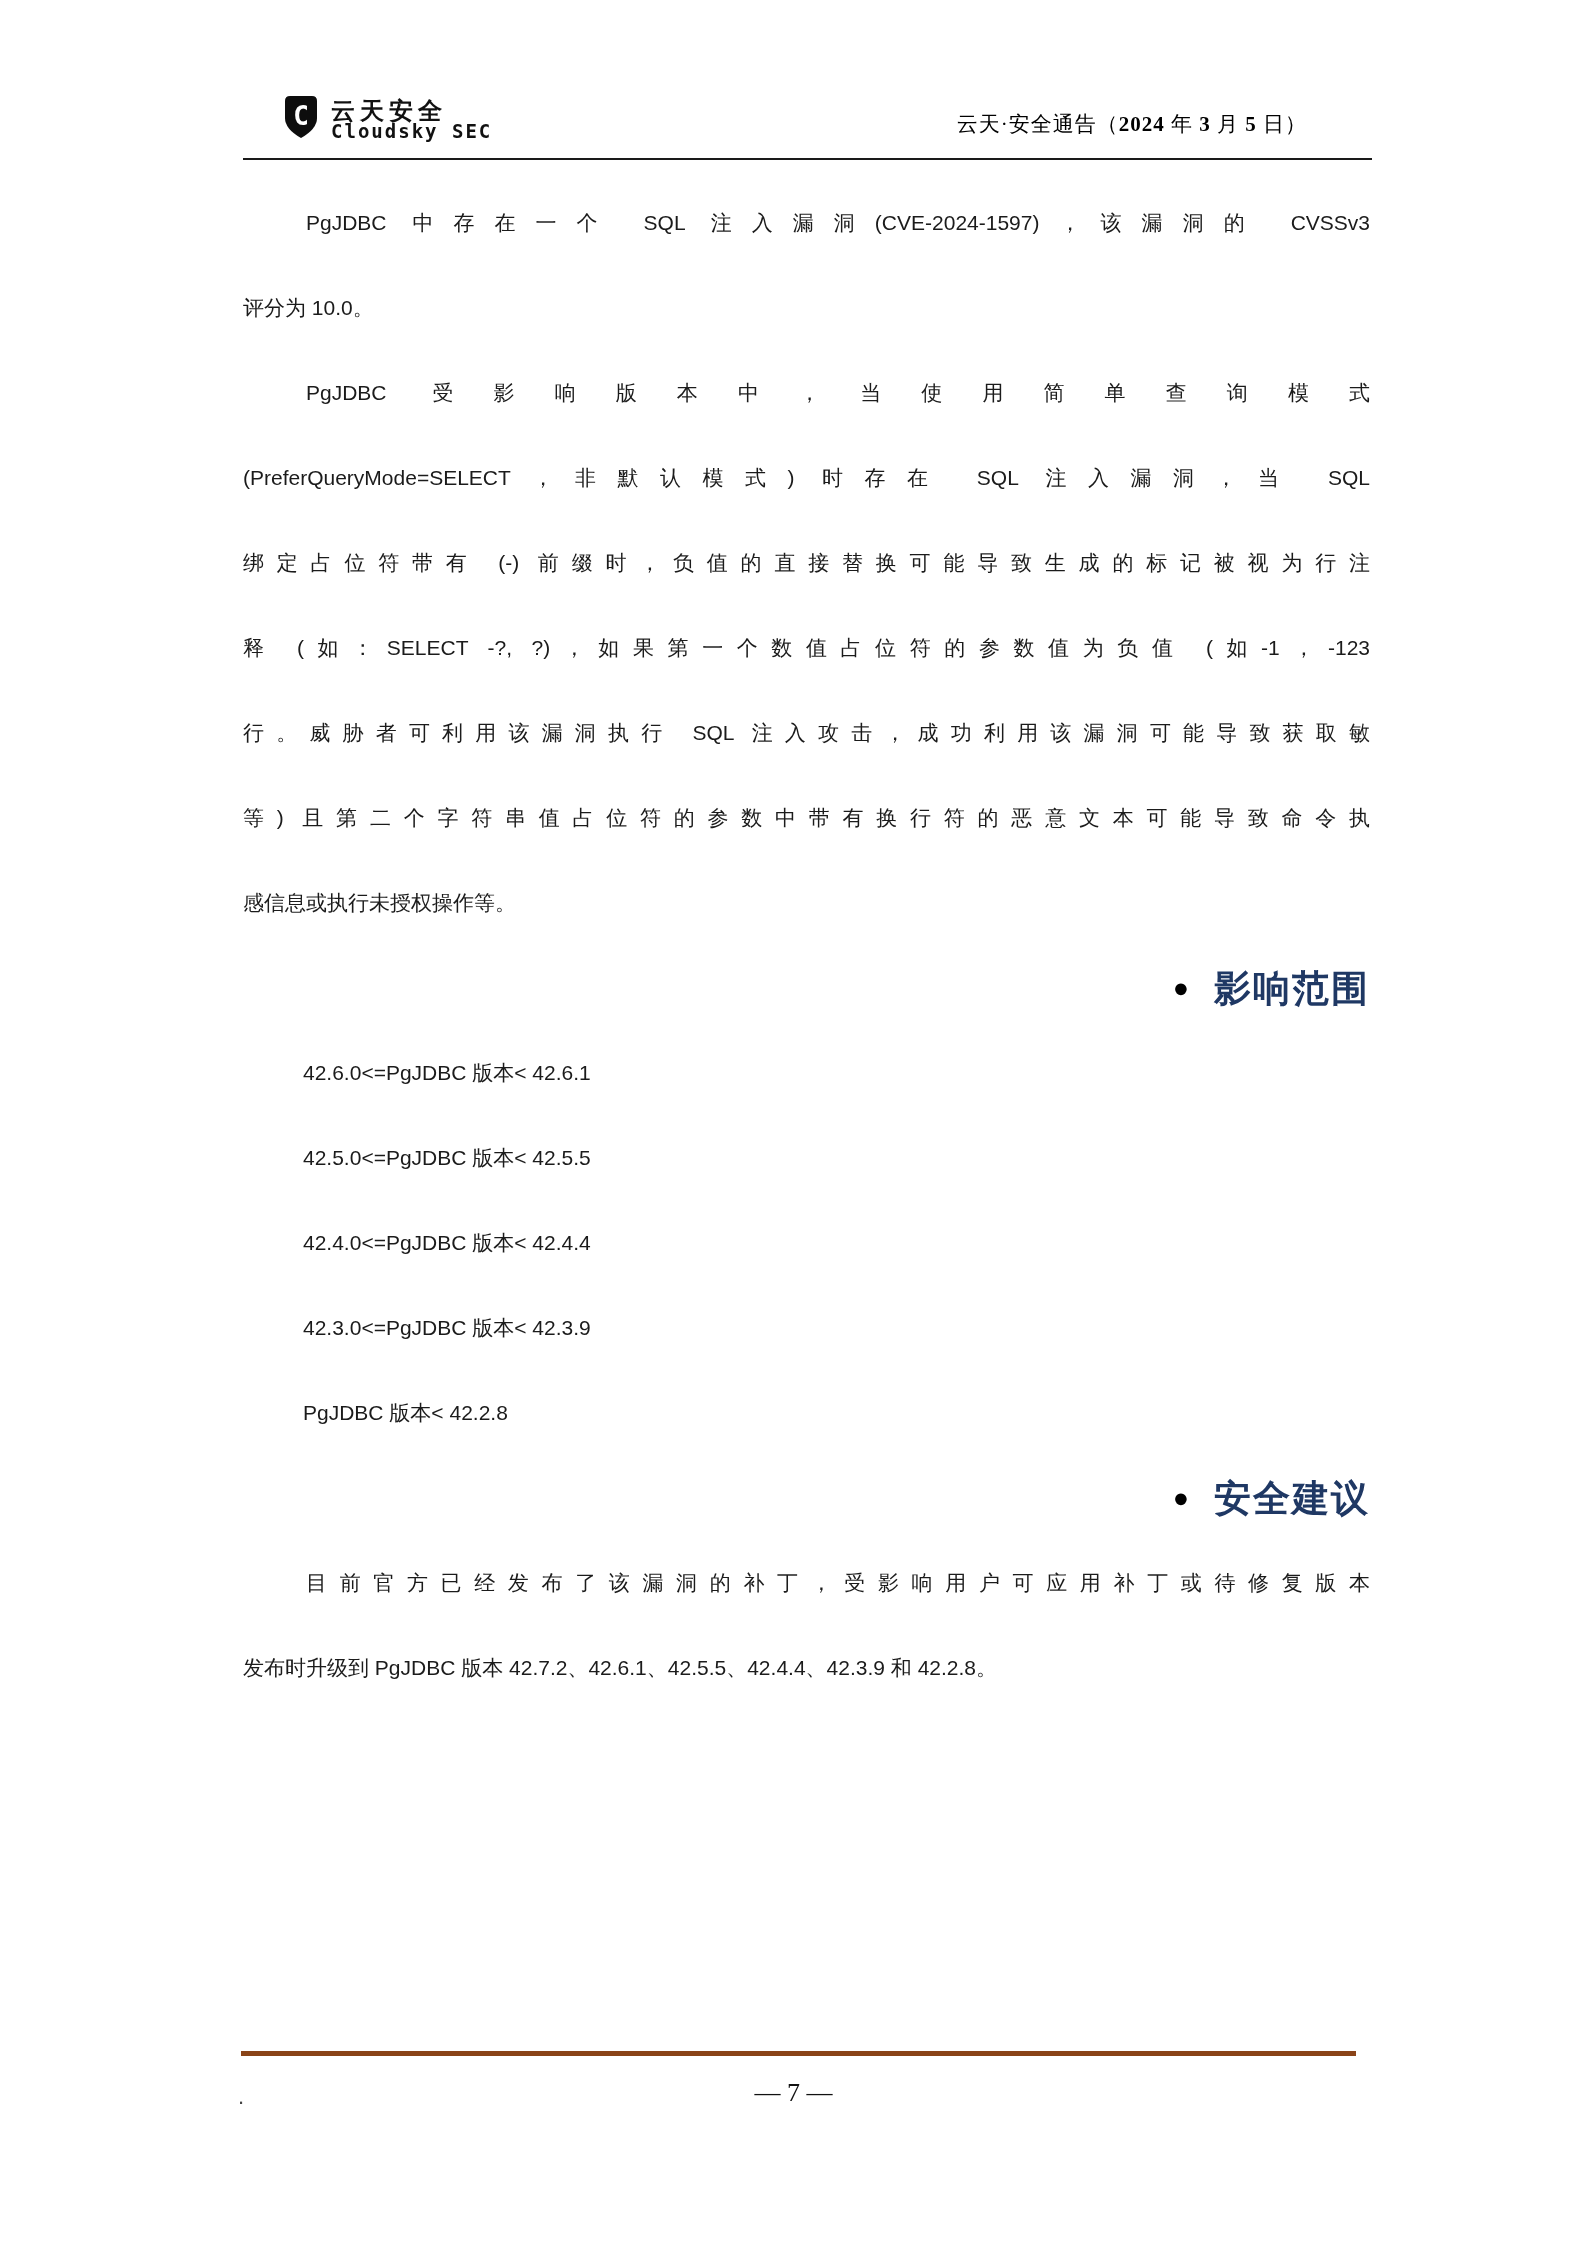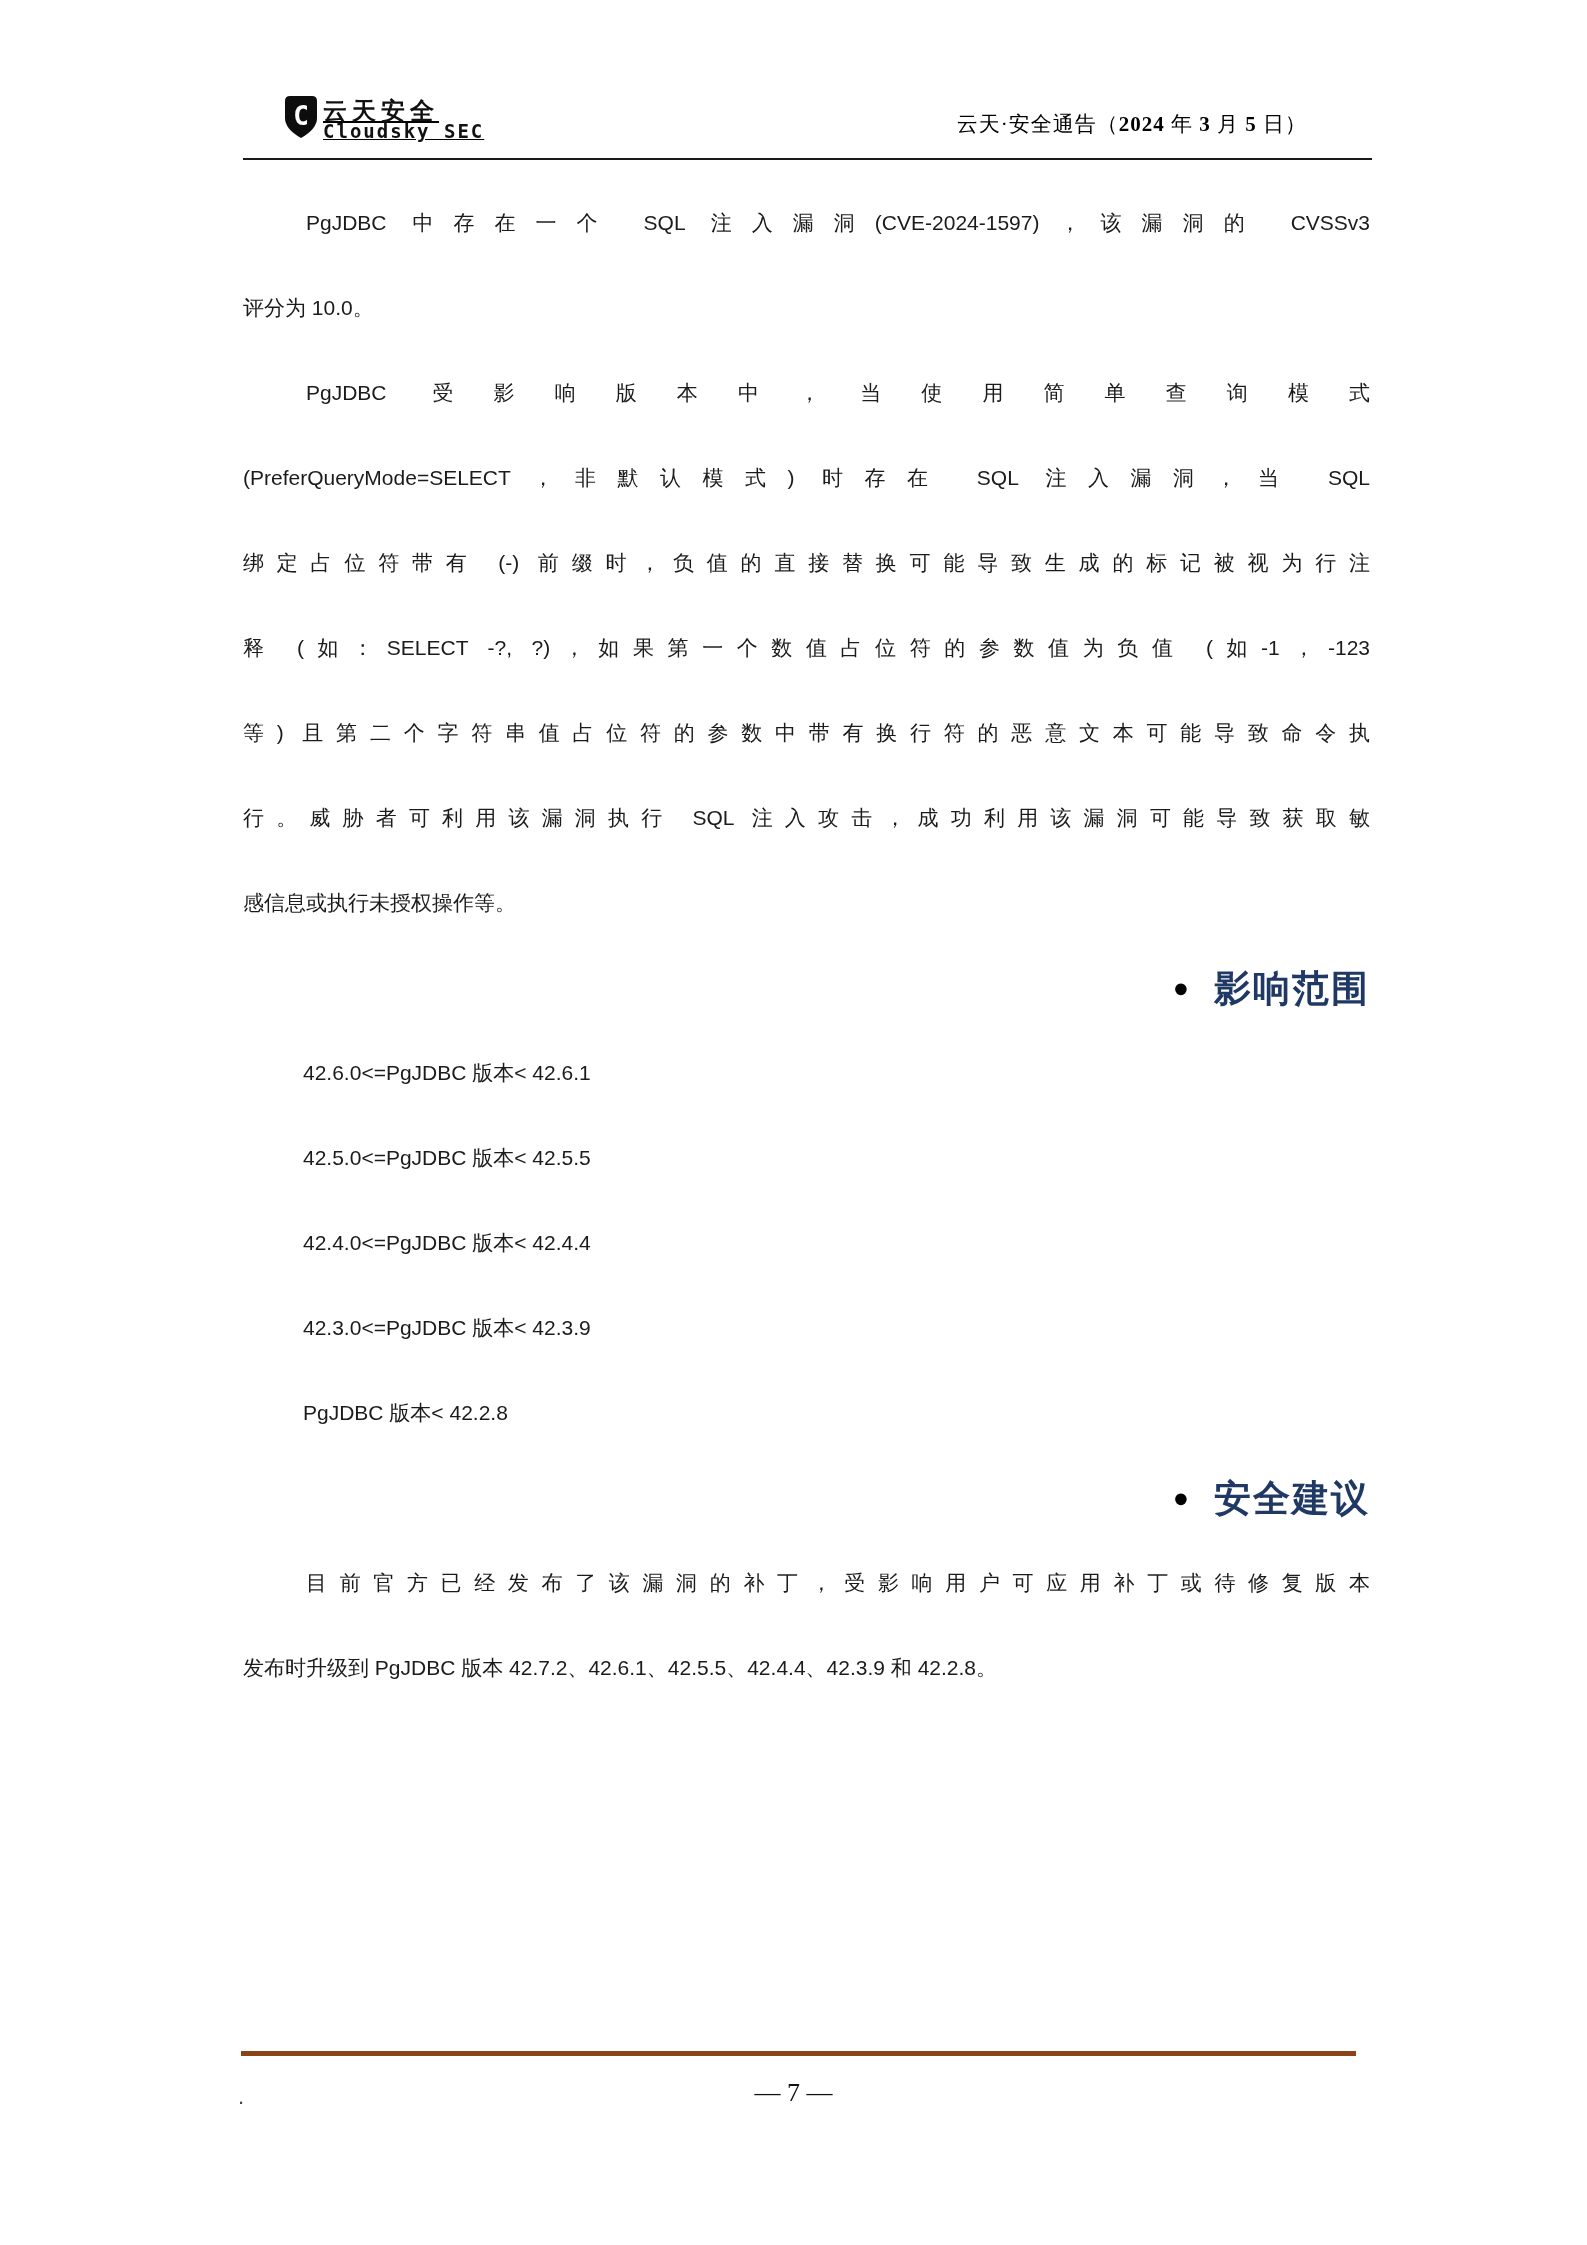--- a/index.html
+++ b/index.html
@@ -7,21 +7,21 @@
     position:relative;
     width:1587px;height:2245px;
     margin:0 auto;
     background:#ffffff;
     font-family:"Liberation Sans","DejaVu Sans",sans-serif;
     overflow:hidden;
   }
   
   #logo{position:absolute;left:285px;top:96px;display:flex;align-items:flex-start;}
   #logo svg{display:block;}
-  .logo-text{margin-left:6px;padding-top:2px;text-decoration:underline;}
+  .logo-text{margin-left:14px;padding-top:2px;}
   .logo-cn{font-size:24px;font-weight:bold;color:#111;letter-spacing:5px;line-height:26px;}
   .logo-en{font-size:19px;font-weight:bold;color:#111;letter-spacing:2px;line-height:15px;font-family:"DejaVu Sans Mono","Liberation Mono",monospace;}
   #header-title{
     position:absolute;top:110px;right:280px;
     font-family:"Liberation Serif","DejaVu Serif",serif;
     font-size:21px;color:#000;letter-spacing:1px;white-space:nowrap;
   }
   #header-title .b{font-weight:bold;}
   #header-rule{position:absolute;left:243px;top:158px;width:1129px;height:2px;background:#1a1a1a;}
   
@@ -70,22 +70,22 @@
 
   <div id="body-col">
 
     <div class="line just indent">PgJDBC 中存在一个 SQL 注入漏洞(CVE-2024-1597)，该漏洞的 CVSSv3</div>
     <div class="line">评分为 10.0。</div>
 
     <div class="line just indent">PgJDBC 受影响版本中，当使用简单查询模式</div>
     <div class="line just">(PreferQueryMode=SELECT，非默认模式) 时存在 SQL 注入漏洞，当 SQL</div>
     <div class="line just">绑定占位符带有 (-) 前缀时，负值的直接替换可能导致生成的标记被视为行注</div>
     <div class="line just">释 (如：SELECT -?, ?)，如果第一个数值占位符的参数值为负值 (如-1，-123</div>
+    <div class="line just">行。威胁者可利用该漏洞执行 SQL 注入攻击，成功利用该漏洞可能导致获取敏</div>
     <div class="line just">等) 且第二个字符串值占位符的参数中带有换行符的恶意文本可能导致命令执</div>
-    <div class="line just">行。威胁者可利用该漏洞执行 SQL 注入攻击，成功利用该漏洞可能导致获取敏</div>
     <div class="line">感信息或执行未授权操作等。</div>
 
     <div class="sec-heading">
       <span class="sec-bullet">●</span><span class="sec-title">影响范围</span>
     </div>
 
     <div class="line version">42.6.0&lt;=PgJDBC 版本&lt; 42.6.1</div>
     <div class="line version">42.5.0&lt;=PgJDBC 版本&lt; 42.5.5</div>
     <div class="line version">42.4.0&lt;=PgJDBC 版本&lt; 42.4.4</div>
     <div class="line version">42.3.0&lt;=PgJDBC 版本&lt; 42.3.9</div>

